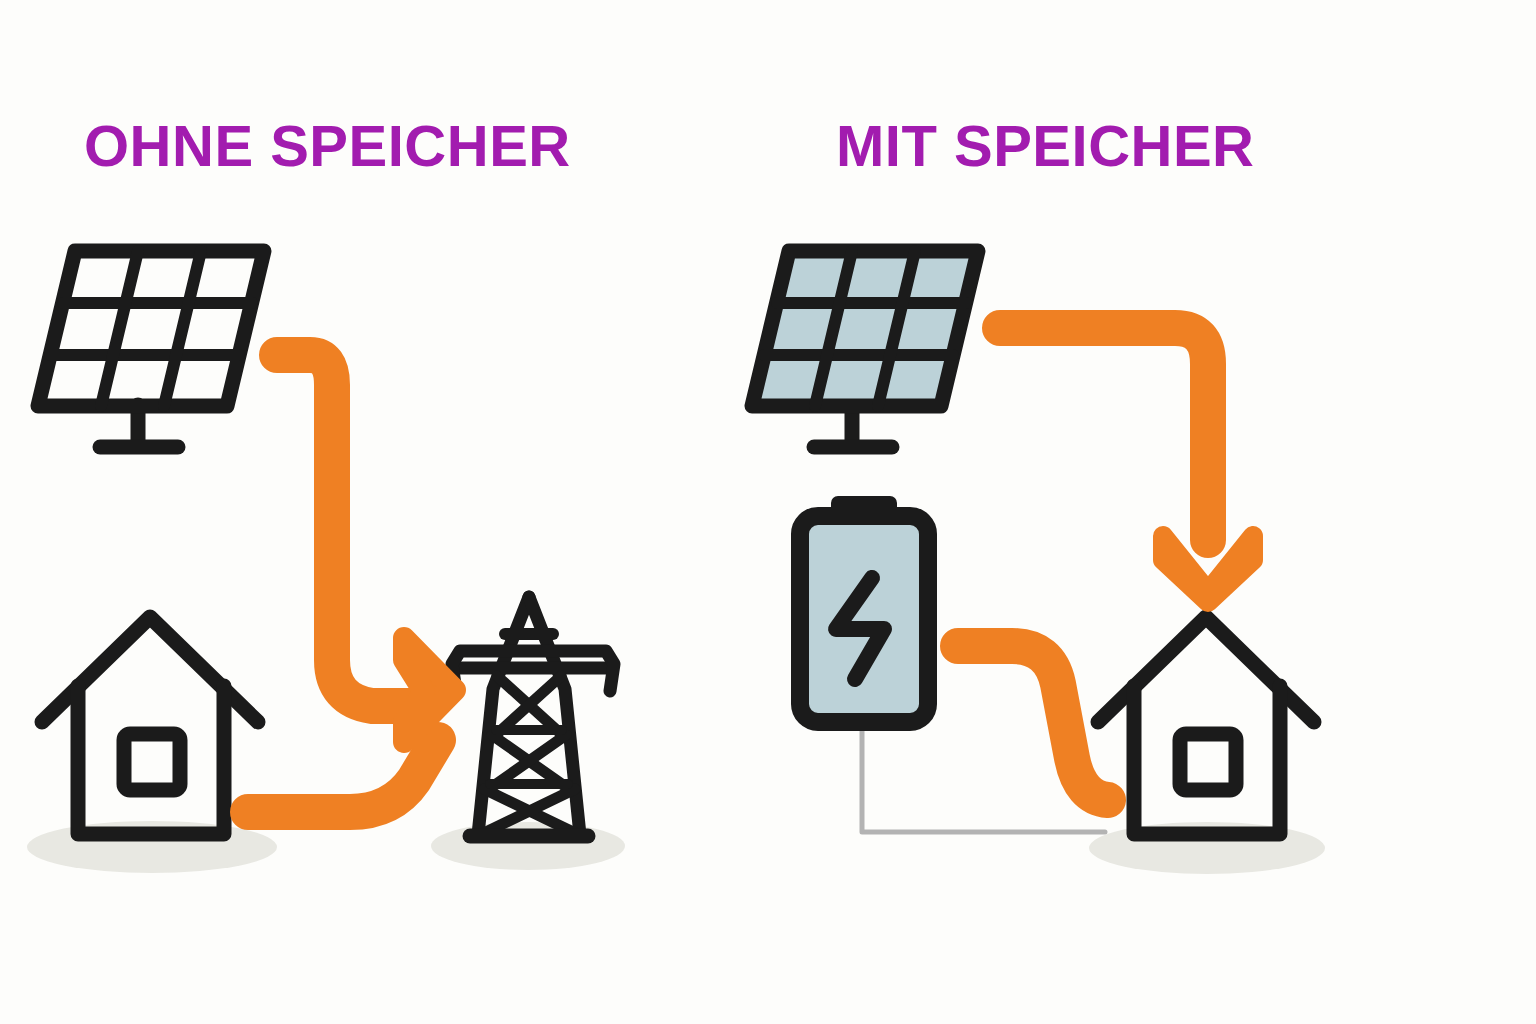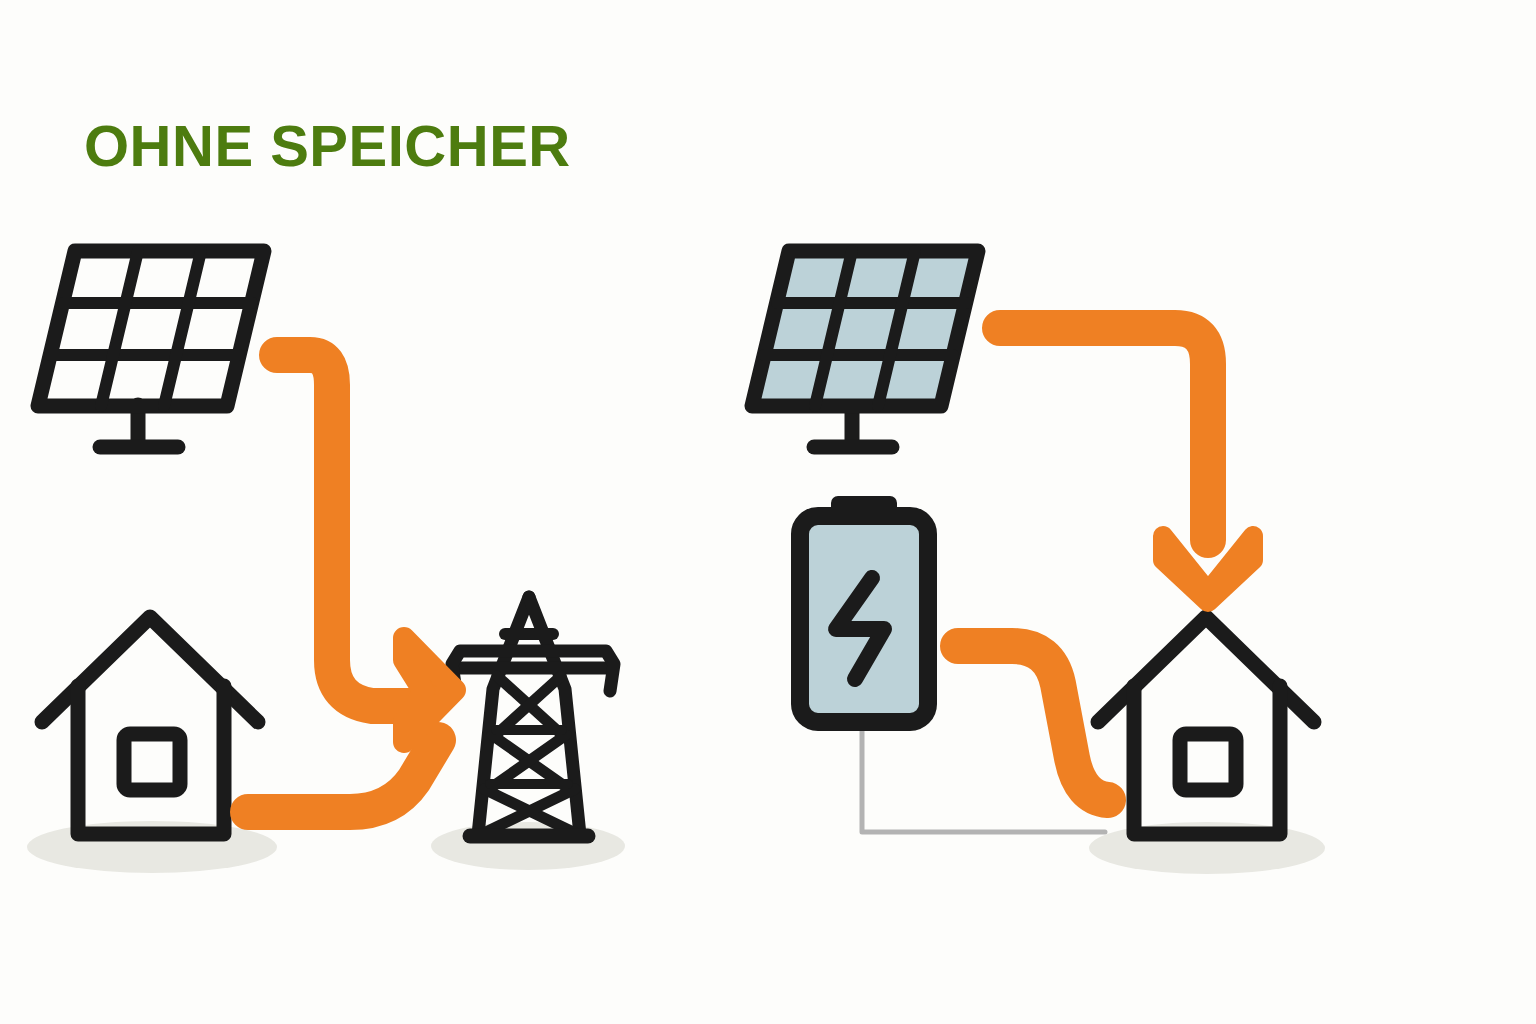--- a/index.html
+++ b/index.html
@@ -18,21 +18,21 @@
     width: 1536px;
     height: 1024px;
     background: #fdfdfb;
   }
   .panel-title {
     position: absolute;
     font-family: "Liberation Sans", sans-serif;
     font-weight: bold;
     font-size: 58px;
     letter-spacing: 0.5px;
-    color: #4d7c0f;
+    color: #a21caf;
     white-space: nowrap;
     line-height: 1;
     user-select: none;
   }
   #title-left  { left: 84px;  top: 117px; }
   #title-right { left: 836px; top: 117px; }
 
   .svg-layer {
     position: absolute;
     left: 0;
@@ -47,20 +47,21 @@
     stroke-linejoin: round;
   }
 </style>
 </head>
 <body>
 
 <div id="stage">
 
   <div class="panel-title" id="title-left">OHNE SPEICHER</div>
 
+  <div class="panel-title" id="title-right">MIT SPEICHER</div>
 
   <svg class="svg-layer" viewBox="0 0 1536 1024">
 
     <g>
       <ellipse cx="152" cy="847" rx="125" ry="26" fill="#e8e8e2"></ellipse>
       <ellipse cx="528" cy="846" rx="97" ry="24" fill="#e8e8e2"></ellipse>
       <ellipse cx="1207" cy="848" rx="118" ry="26" fill="#e8e8e2"></ellipse>
     </g>
 
     <g>

